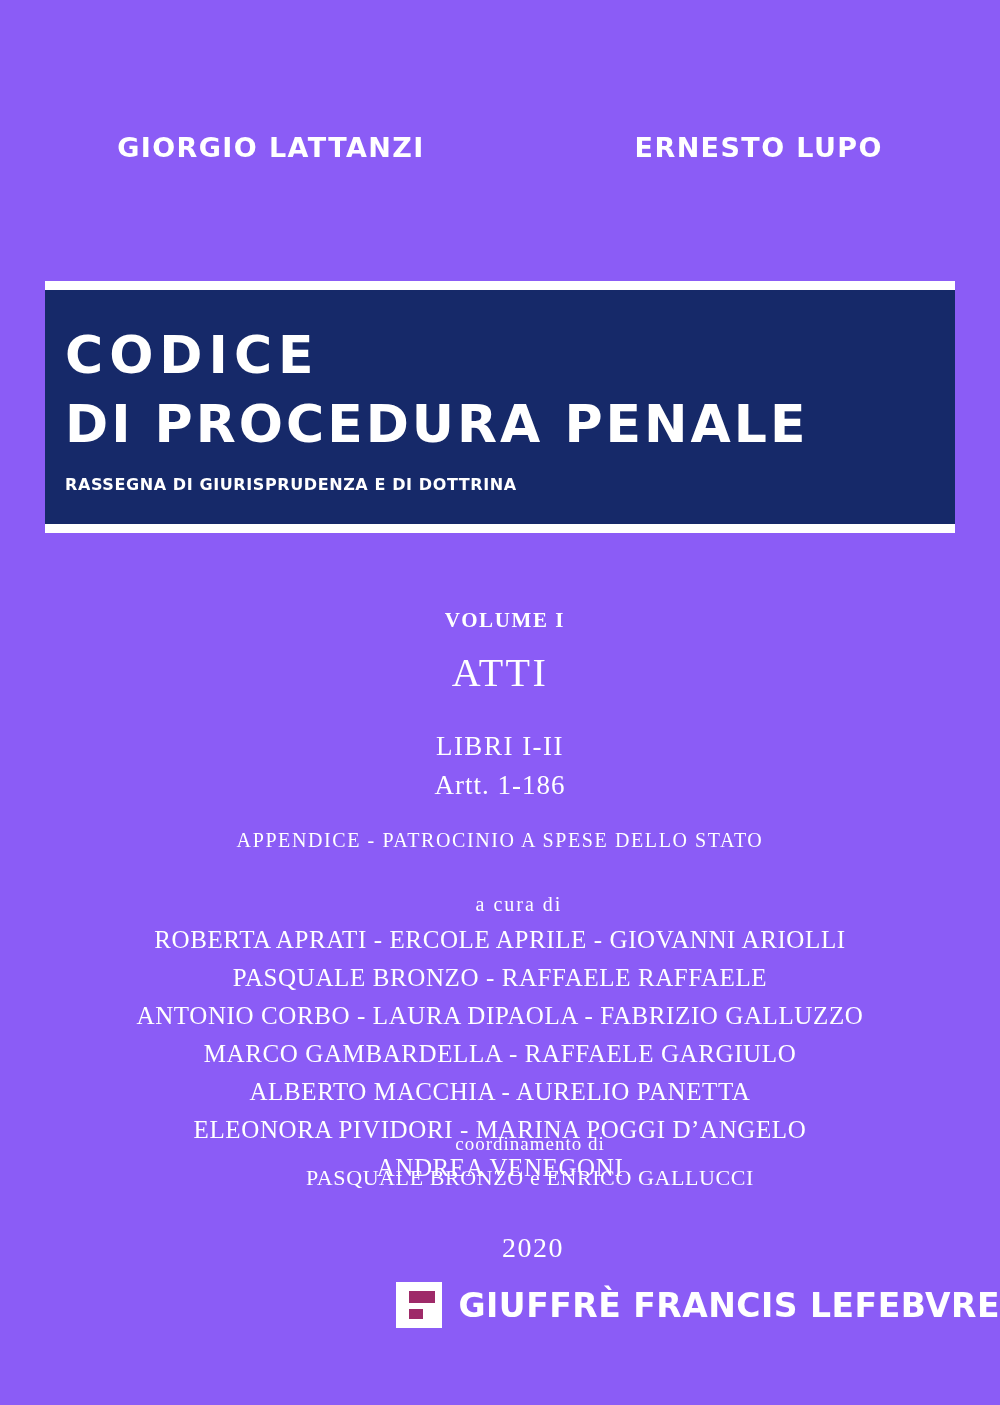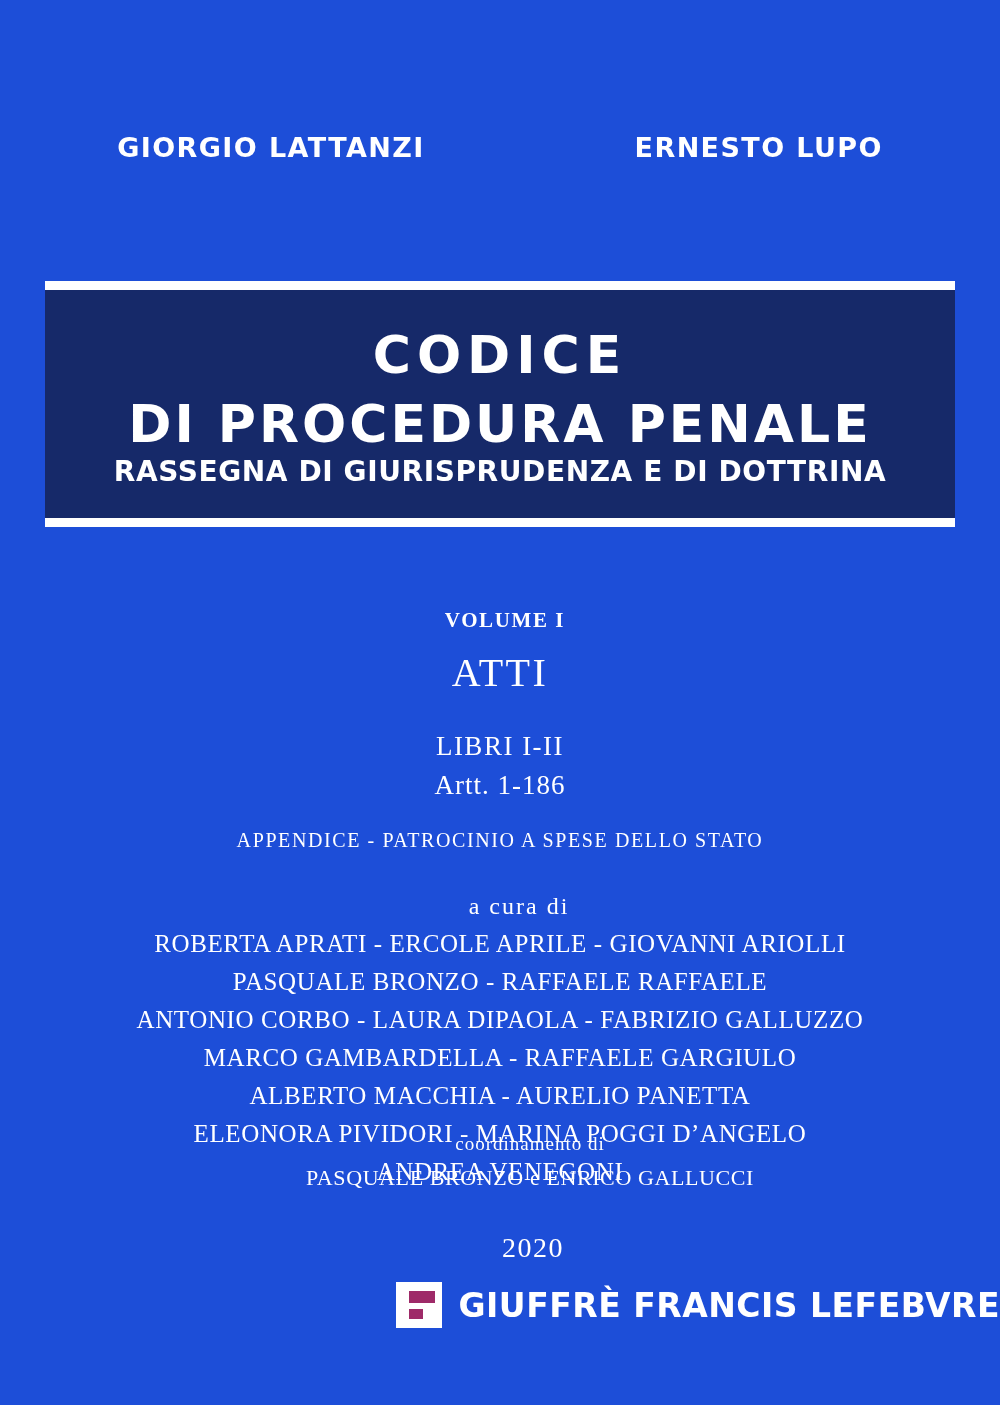--- a/index.html
+++ b/index.html
@@ -12,21 +12,21 @@
     background: #9e2a68;
     font-family: "Liberation Serif", serif;
     color: #ffffff;
     overflow: hidden;
     position: relative;
   }
 
   .cover {
     position: absolute;
     inset: 0;
-    background: #1d4ed8;
+    background: #8b5cf6;
   }
 
   
   .authors {
     position: absolute;
     top: 132px;
     left: 0;
     width: 100%;
     display: flex;
     justify-content: center;
@@ -44,21 +44,20 @@
   
   .title-band-wrap {
     position: absolute;
     top: 281px;
     left: 45px;
     width: 910px;
   }
   .title-band {
     background: #162969;
     padding: 38px 20px 30px 20px;
-    text-align: center;
     border-top: 9px solid #ffffff;
     border-bottom: 9px solid #ffffff;
     box-sizing: border-box;
   }
   .title-line1 {
     font-family: "DejaVu Sans", sans-serif;
     font-weight: bold;
     font-size: 52px;
     letter-spacing: 6px;
     line-height: 1.05;
@@ -67,23 +66,23 @@
     font-family: "DejaVu Sans", sans-serif;
     font-weight: bold;
     font-size: 52px;
     letter-spacing: 3px;
     line-height: 1.2;
     margin-top: 10px;
   }
   .subtitle {
     font-family: "DejaVu Sans", sans-serif;
     font-weight: bold;
-    font-size: 28px;
+    font-size: 16px;
     letter-spacing: 0.6px;
-    margin-top: 0;
+    margin-top: 20px;
   }
 
   
   .volume-block {
     position: absolute;
     top: 608px;
     left: 0;
     width: 100%;
     text-align: center;
   }
@@ -128,21 +127,21 @@
   
   .editors-block {
     position: absolute;
     top: 893px;
     left: 0;
     width: 100%;
     text-align: center;
   }
   .acuradi {
     font-family: "Liberation Serif", serif;
-    font-size: 24px;
+    font-size: 20px;
     letter-spacing: 2px;
     margin-left: 38px;
   }
   .editor-line {
     font-family: "Liberation Serif", serif;
     font-size: 25px;
     letter-spacing: 0.6px;
     margin-top: 10px;
   }
 

